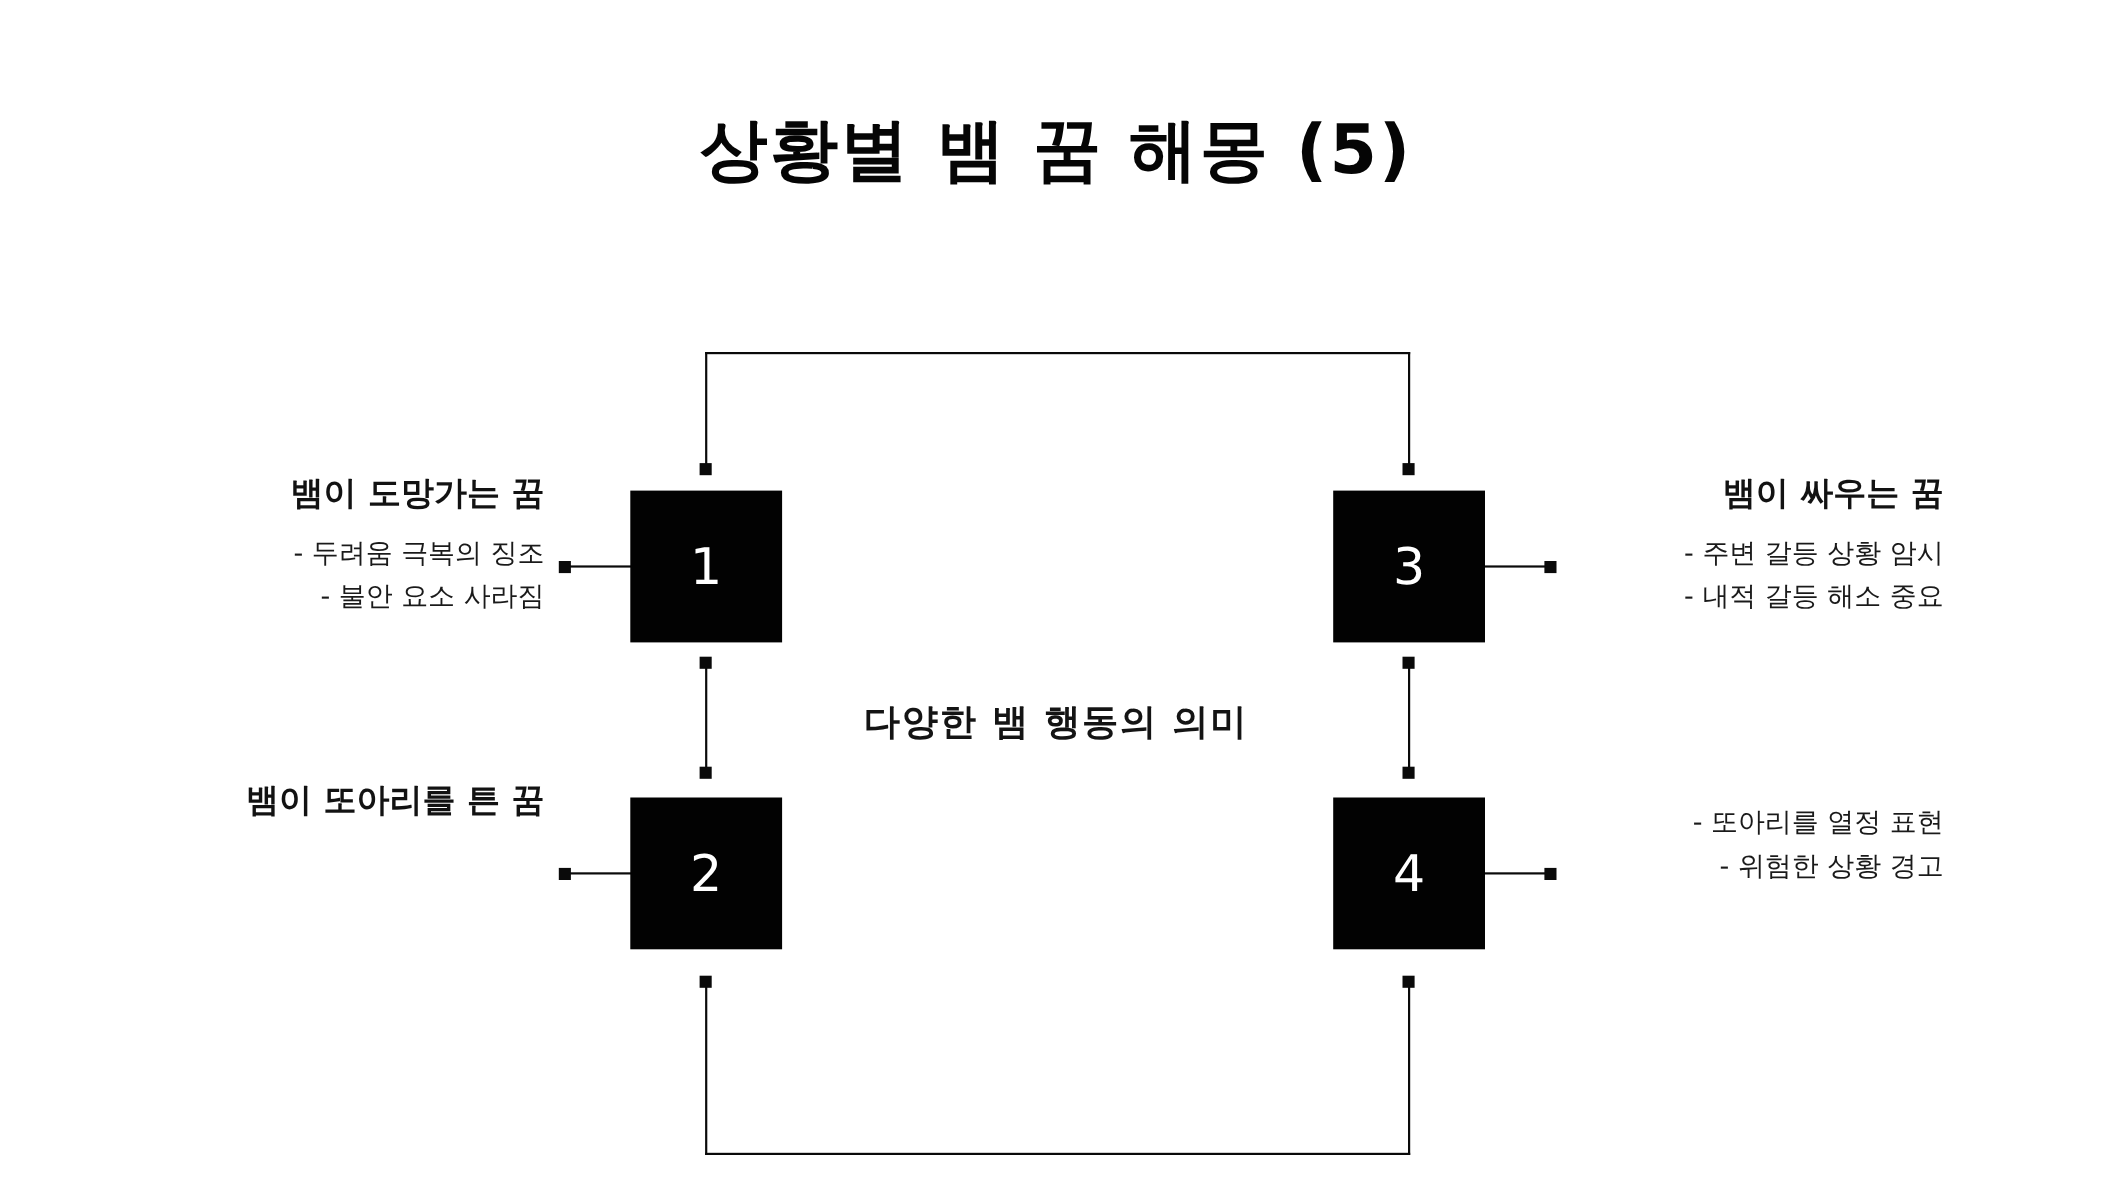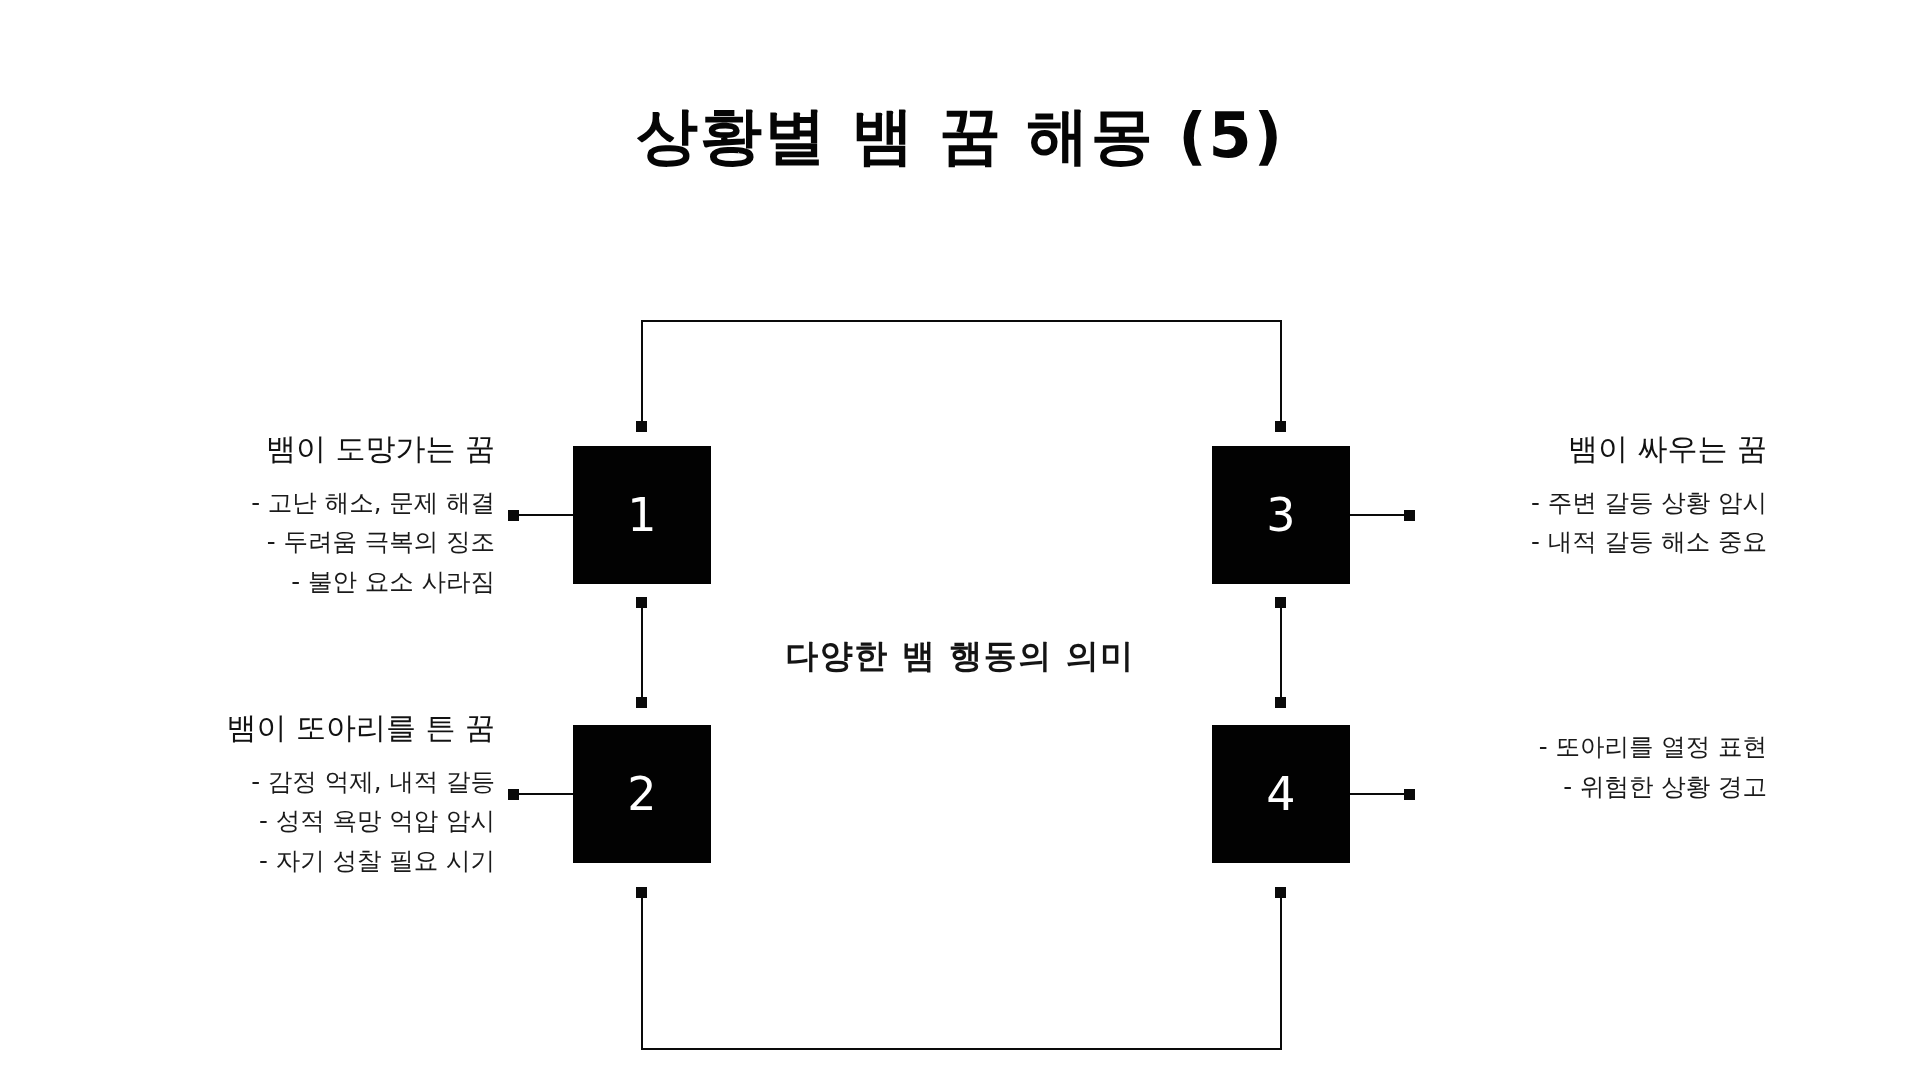--- a/index.html
+++ b/index.html
@@ -75,21 +75,21 @@
   
   .label-block {
     position: absolute;
     width: 330px;
   }
   .label-block.left  { text-align: right; }
   .label-block.right { text-align: right;  }
 
   .label-head {
     font-size: 30px;
-    font-weight: 400;
+    font-weight: 700;
     color: #121212;
     line-height: 1.15;
     white-space: nowrap;
   }
   .label-bullets {
     margin-top: 16px;
   }
   .label-bullet {
     font-size: 24.5px;
     font-weight: 400;
@@ -200,33 +200,27 @@
   <div class="node" id="node-3">
     <span class="node-num">3</span>
   </div>
   <div class="node" id="node-4">
     <span class="node-num">4</span>
   </div>
 
   <div class="label-block left" id="block-1">
     <div class="label-head">뱀이 도망가는 꿈</div>
     <div class="label-bullets">
-      <div class="label-bullet">- 고난 해소, 문제 해결</div>
       <div class="label-bullet">- 두려움 극복의 징조</div>
       <div class="label-bullet">- 불안 요소 사라짐</div>
     </div>
   </div>
 
   <div class="label-block left" id="block-2">
     <div class="label-head">뱀이 또아리를 튼 꿈</div>
-    <div class="label-bullets">
-      <div class="label-bullet">- 감정 억제, 내적 갈등</div>
-      <div class="label-bullet">- 성적 욕망 억압 암시</div>
-      <div class="label-bullet">- 자기 성찰 필요 시기</div>
-    </div>
   </div>
 
   <div class="label-block right" id="block-3">
     <div class="label-head">뱀이 싸우는 꿈</div>
     <div class="label-bullets">
       <div class="label-bullet">- 주변 갈등 상황 암시</div>
       <div class="label-bullet">- 내적 갈등 해소 중요</div>
     </div>
   </div>
 

